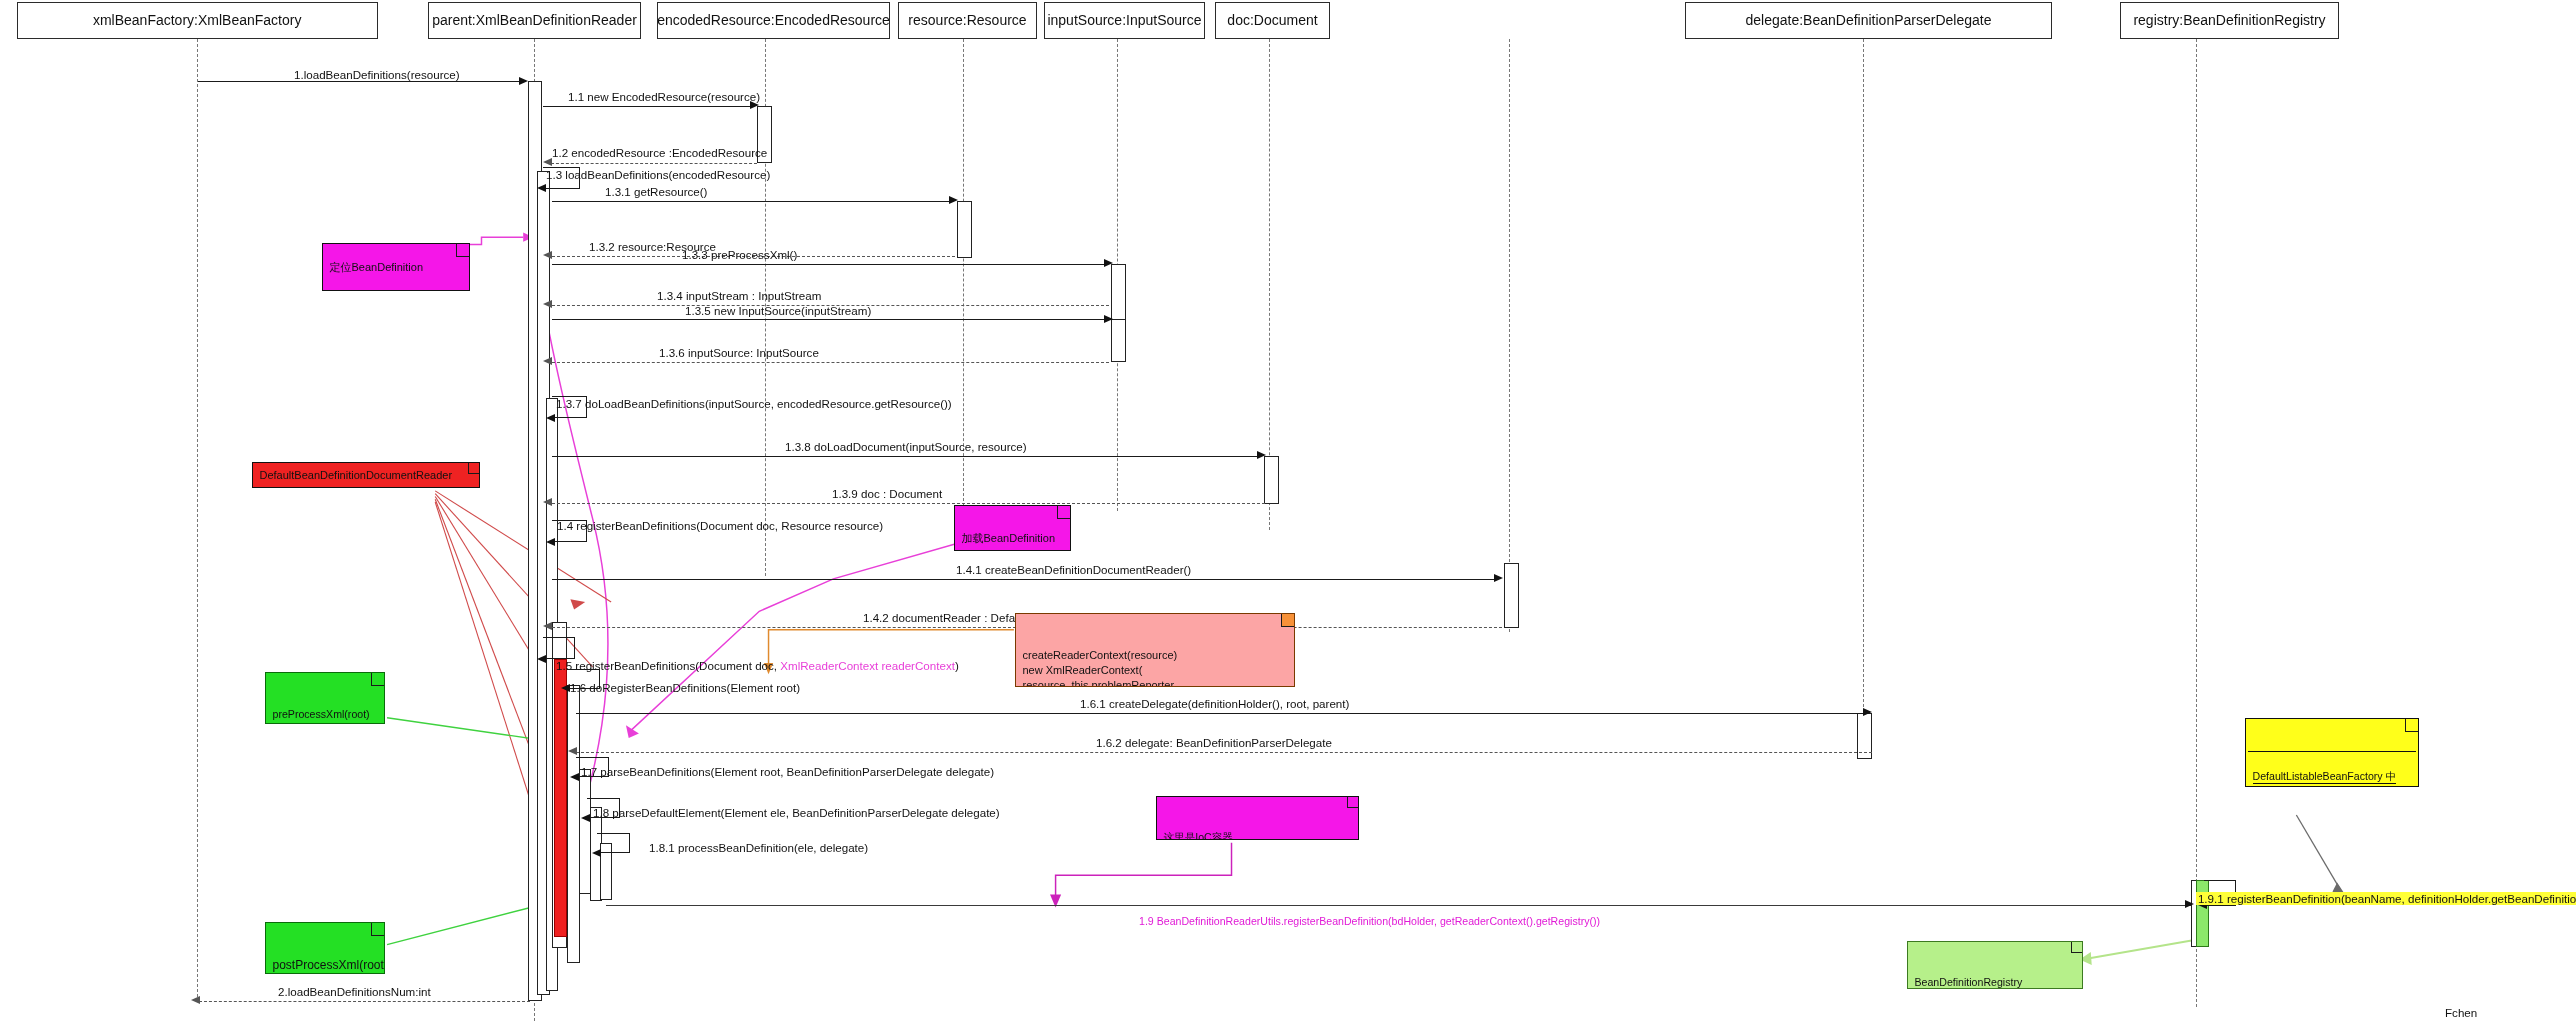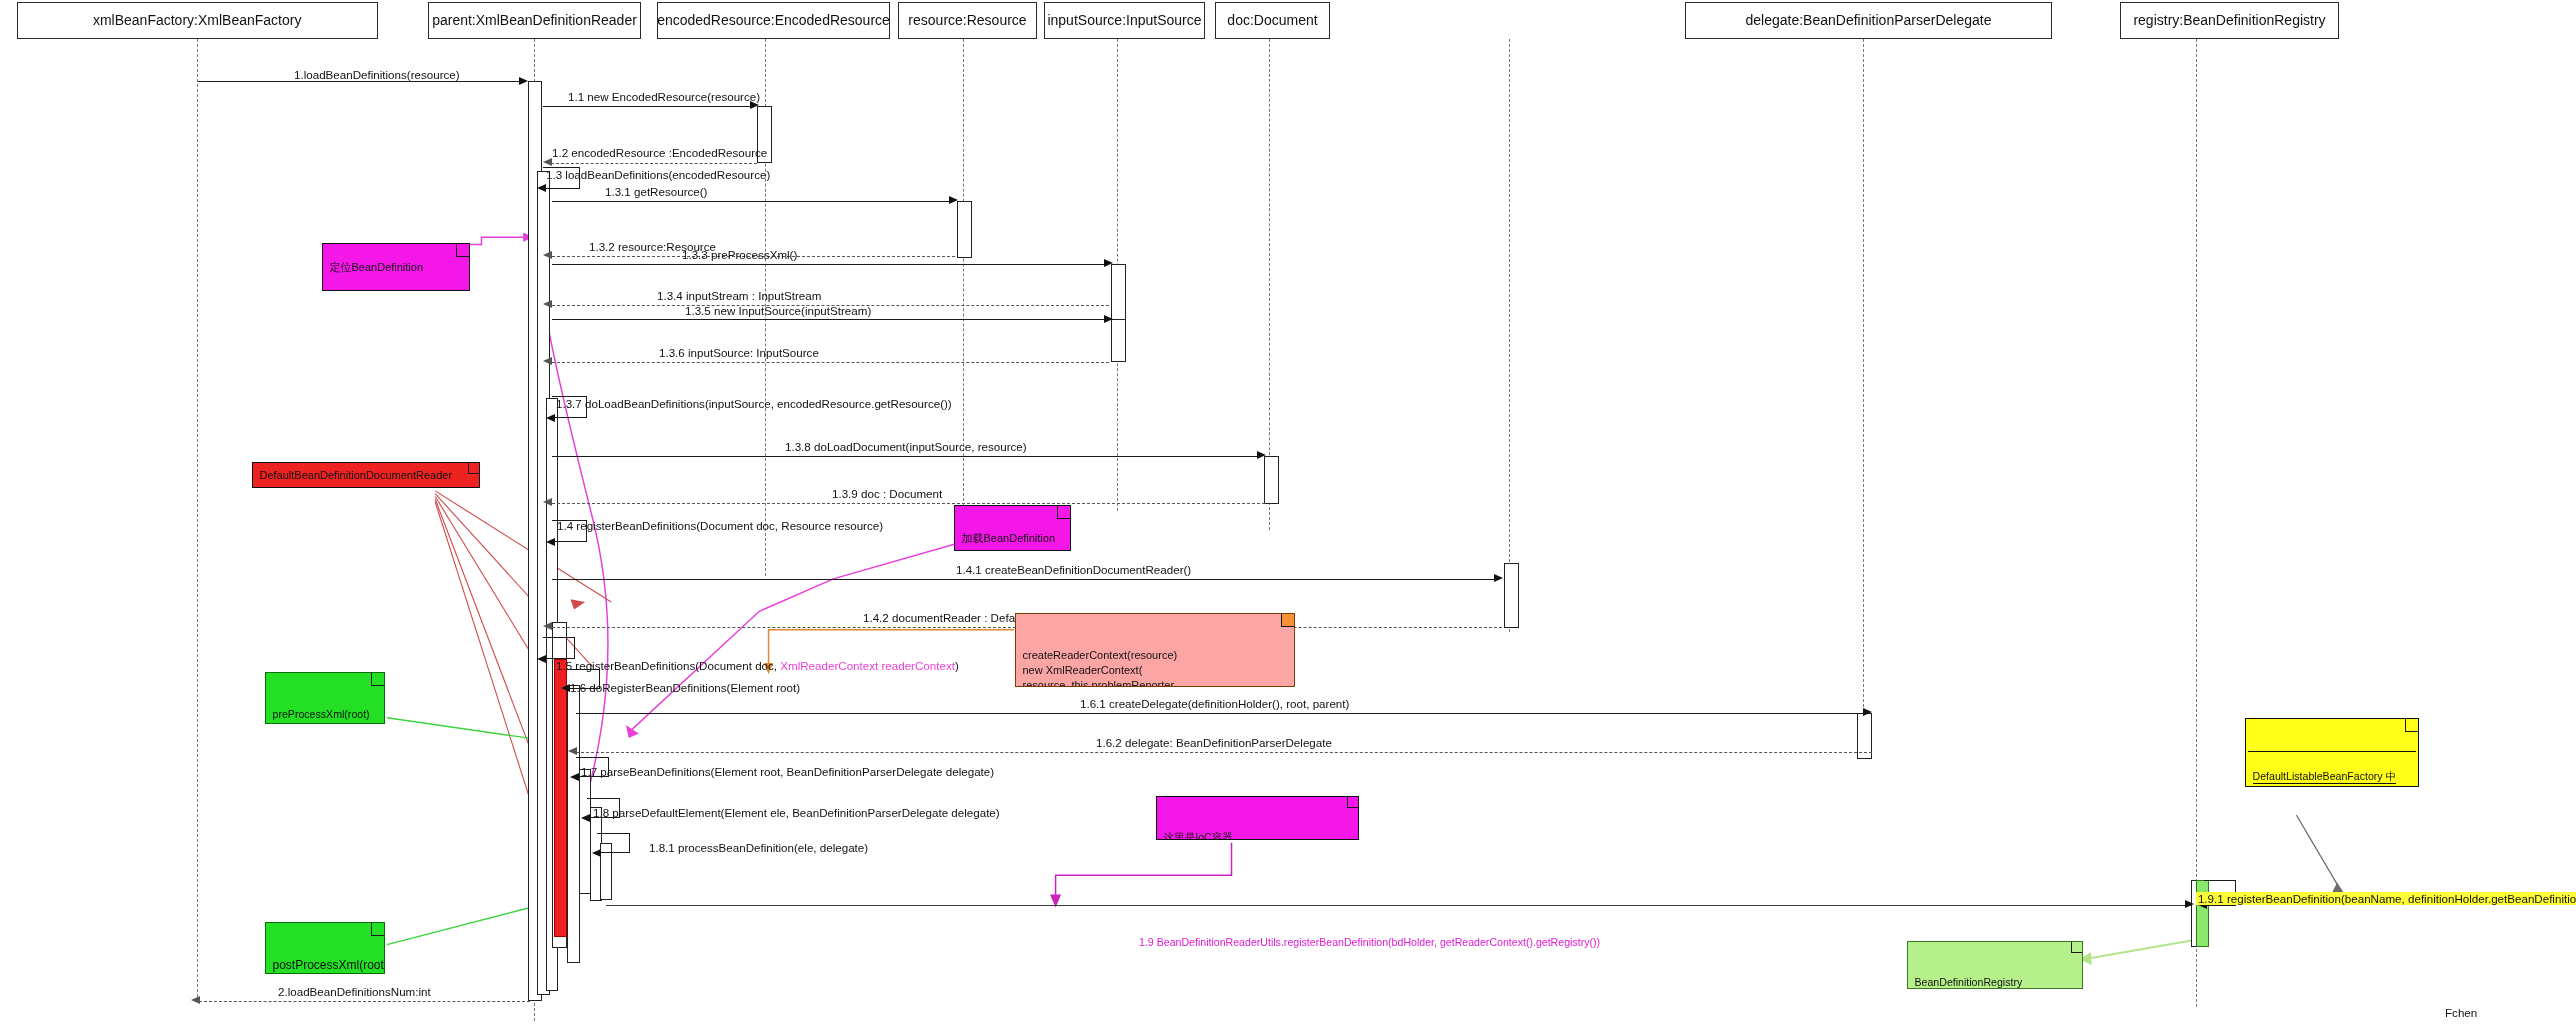--- a/index.html
+++ b/index.html
@@ -246,21 +246,21 @@
   <div class="selfcall" style="left:587px;top:798px;width:33px;height:20.4px;"></div>
   <div class="arrowL" style="left:581px;top:814px;"></div>
   <div class="lbl" style="left:593px;top:807px;">1.8  parseDefaultElement(Element ele, BeanDefinitionParserDelegate delegate)</div>
 
   <div class="selfcall" style="left:597px;top:833px;width:33px;height:20.4px;"></div>
   <div class="arrowL" style="left:592px;top:849px;"></div>
   <div class="lbl" style="left:622px;top:842px;margin-left:27px;">1.8.1  processBeanDefinition(ele, delegate)</div>
 
   <div class="msg thick" style="left:606px;top:905px;width:1585px;"></div>
   <div class="arrowR" style="left:2185px;top:900px;"></div>
-  <div class="lbl sm pinktext" style="left:1139px;top:937px;">1.9 BeanDefinitionReaderUtils.registerBeanDefinition(bdHolder, getReaderContext().getRegistry())</div>
+  <div class="lbl sm pinktext" style="left:1139px;top:916px;">1.9 BeanDefinitionReaderUtils.registerBeanDefinition(bdHolder, getReaderContext().getRegistry())</div>
 
   <div class="selfcall" style="left:2204px;top:880px;width:31.5px;height:26px;"></div>
   <div class="arrowL" style="left:2198px;top:901px;"></div>
   <div class="lbl hl" style="left:2196px;top:892px;">1.9.1 registerBeanDefinition(beanName, definitionHolder.getBeanDefinition())</div>
 
   <div class="msg ret" style="left:199px;top:1001px;width:331px;"></div>
   <div class="arrowL open" style="left:191px;top:996px;"></div>
   <div class="lbl" style="left:278px;top:986px;">2.loadBeanDefinitionsNum:int</div>
 
   <div class="note magenta" style="left:322px;top:243px;width:148px;height:48px;display:flex;align-items:center;">

